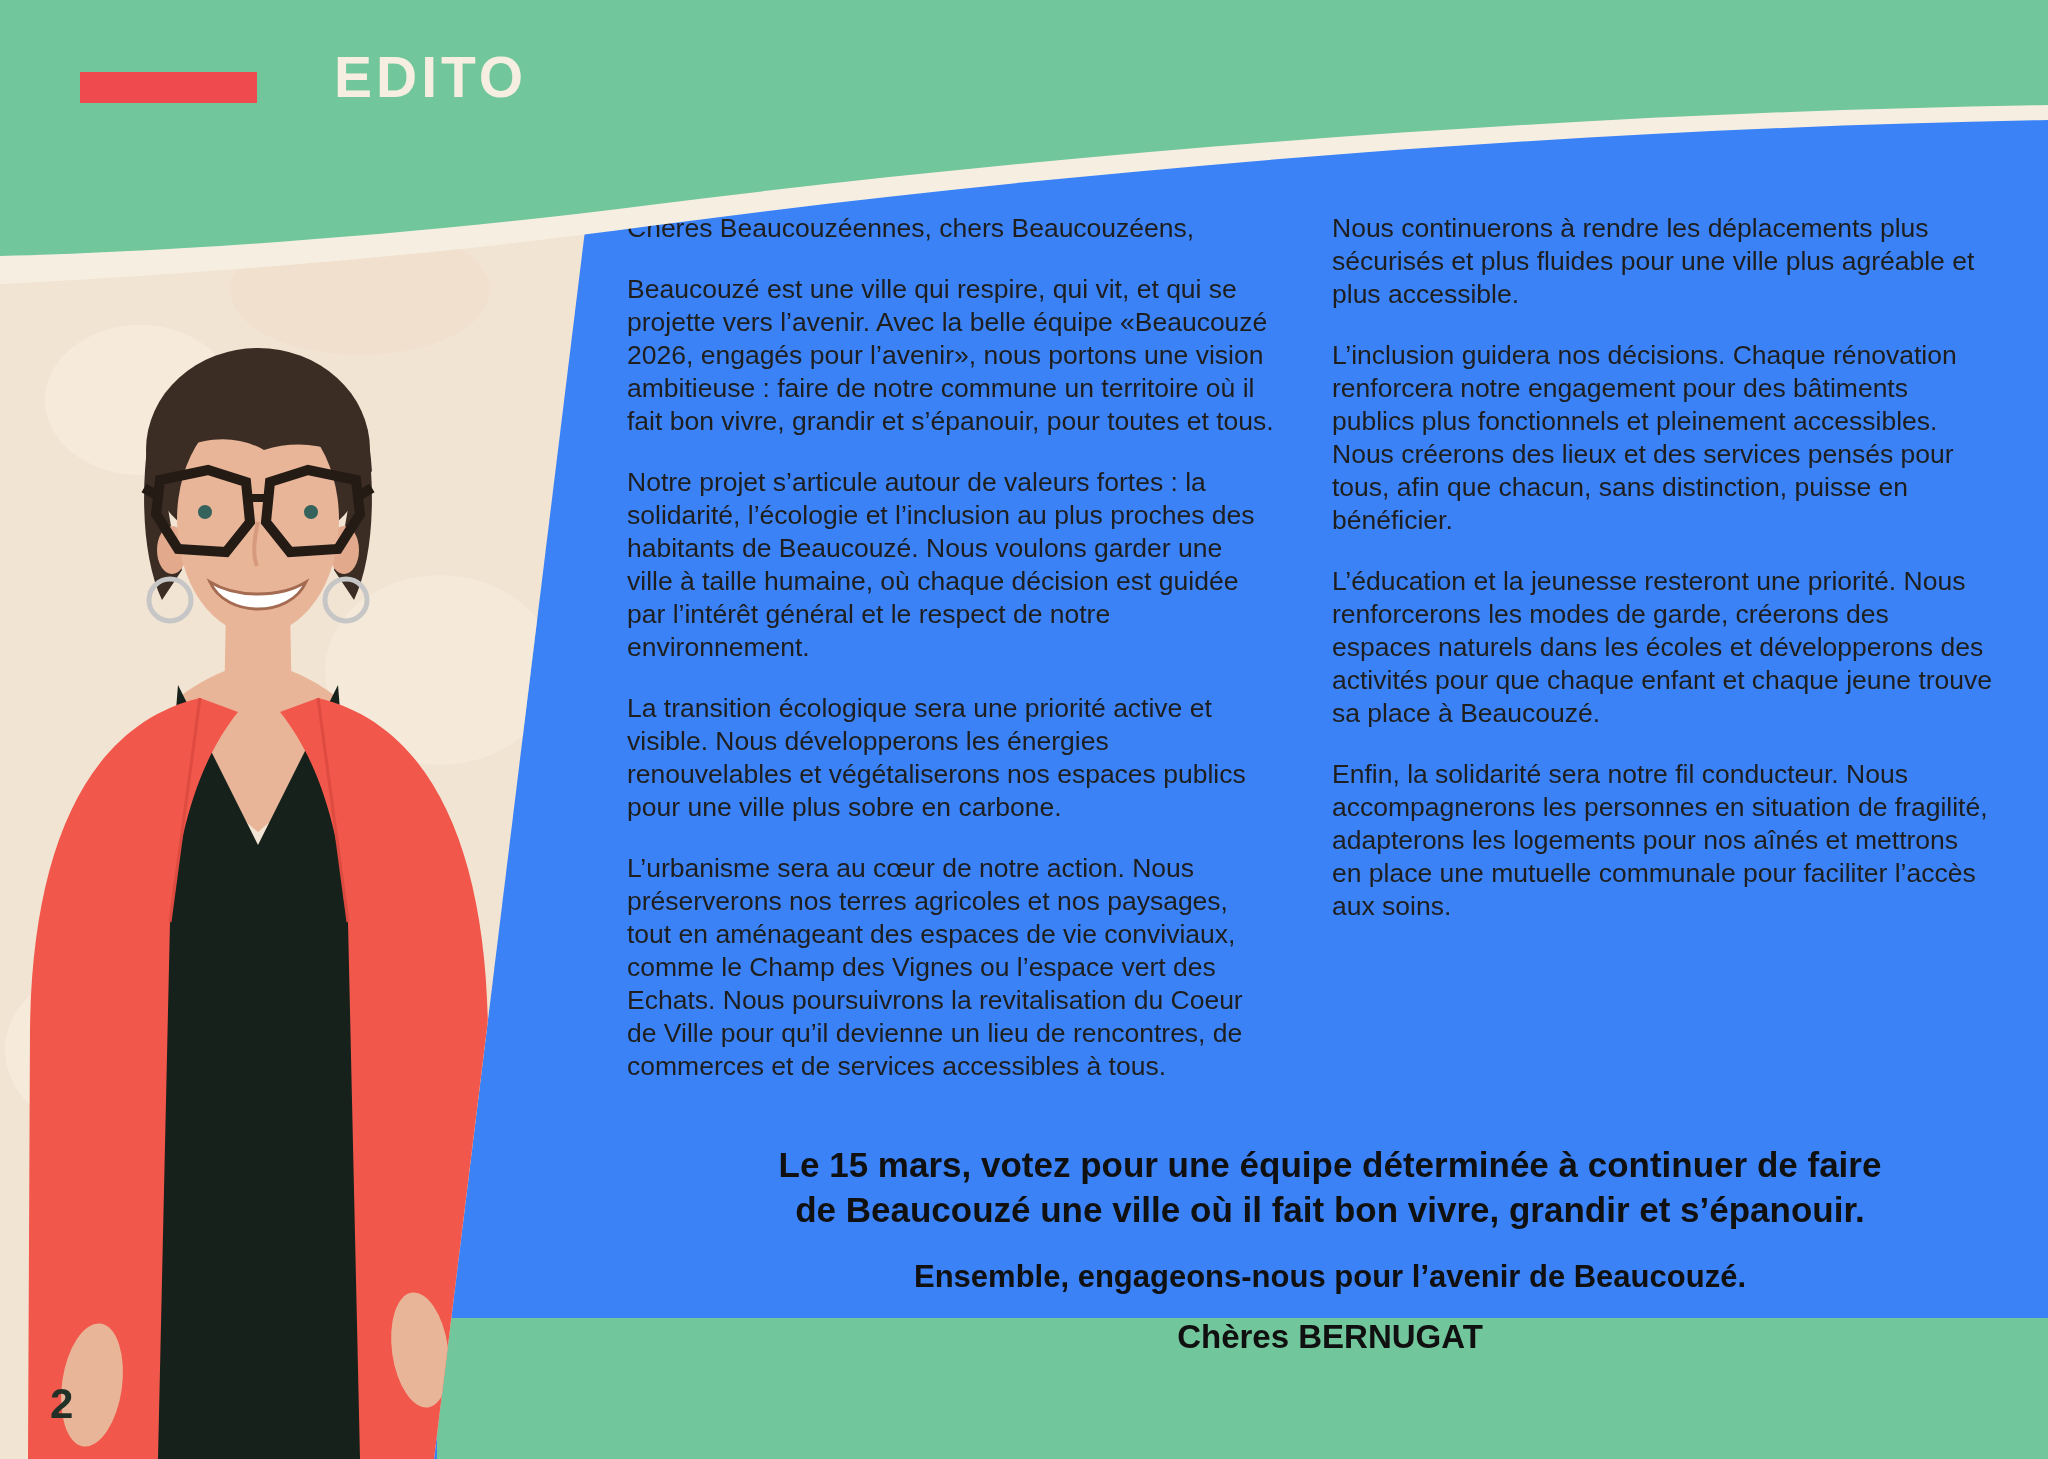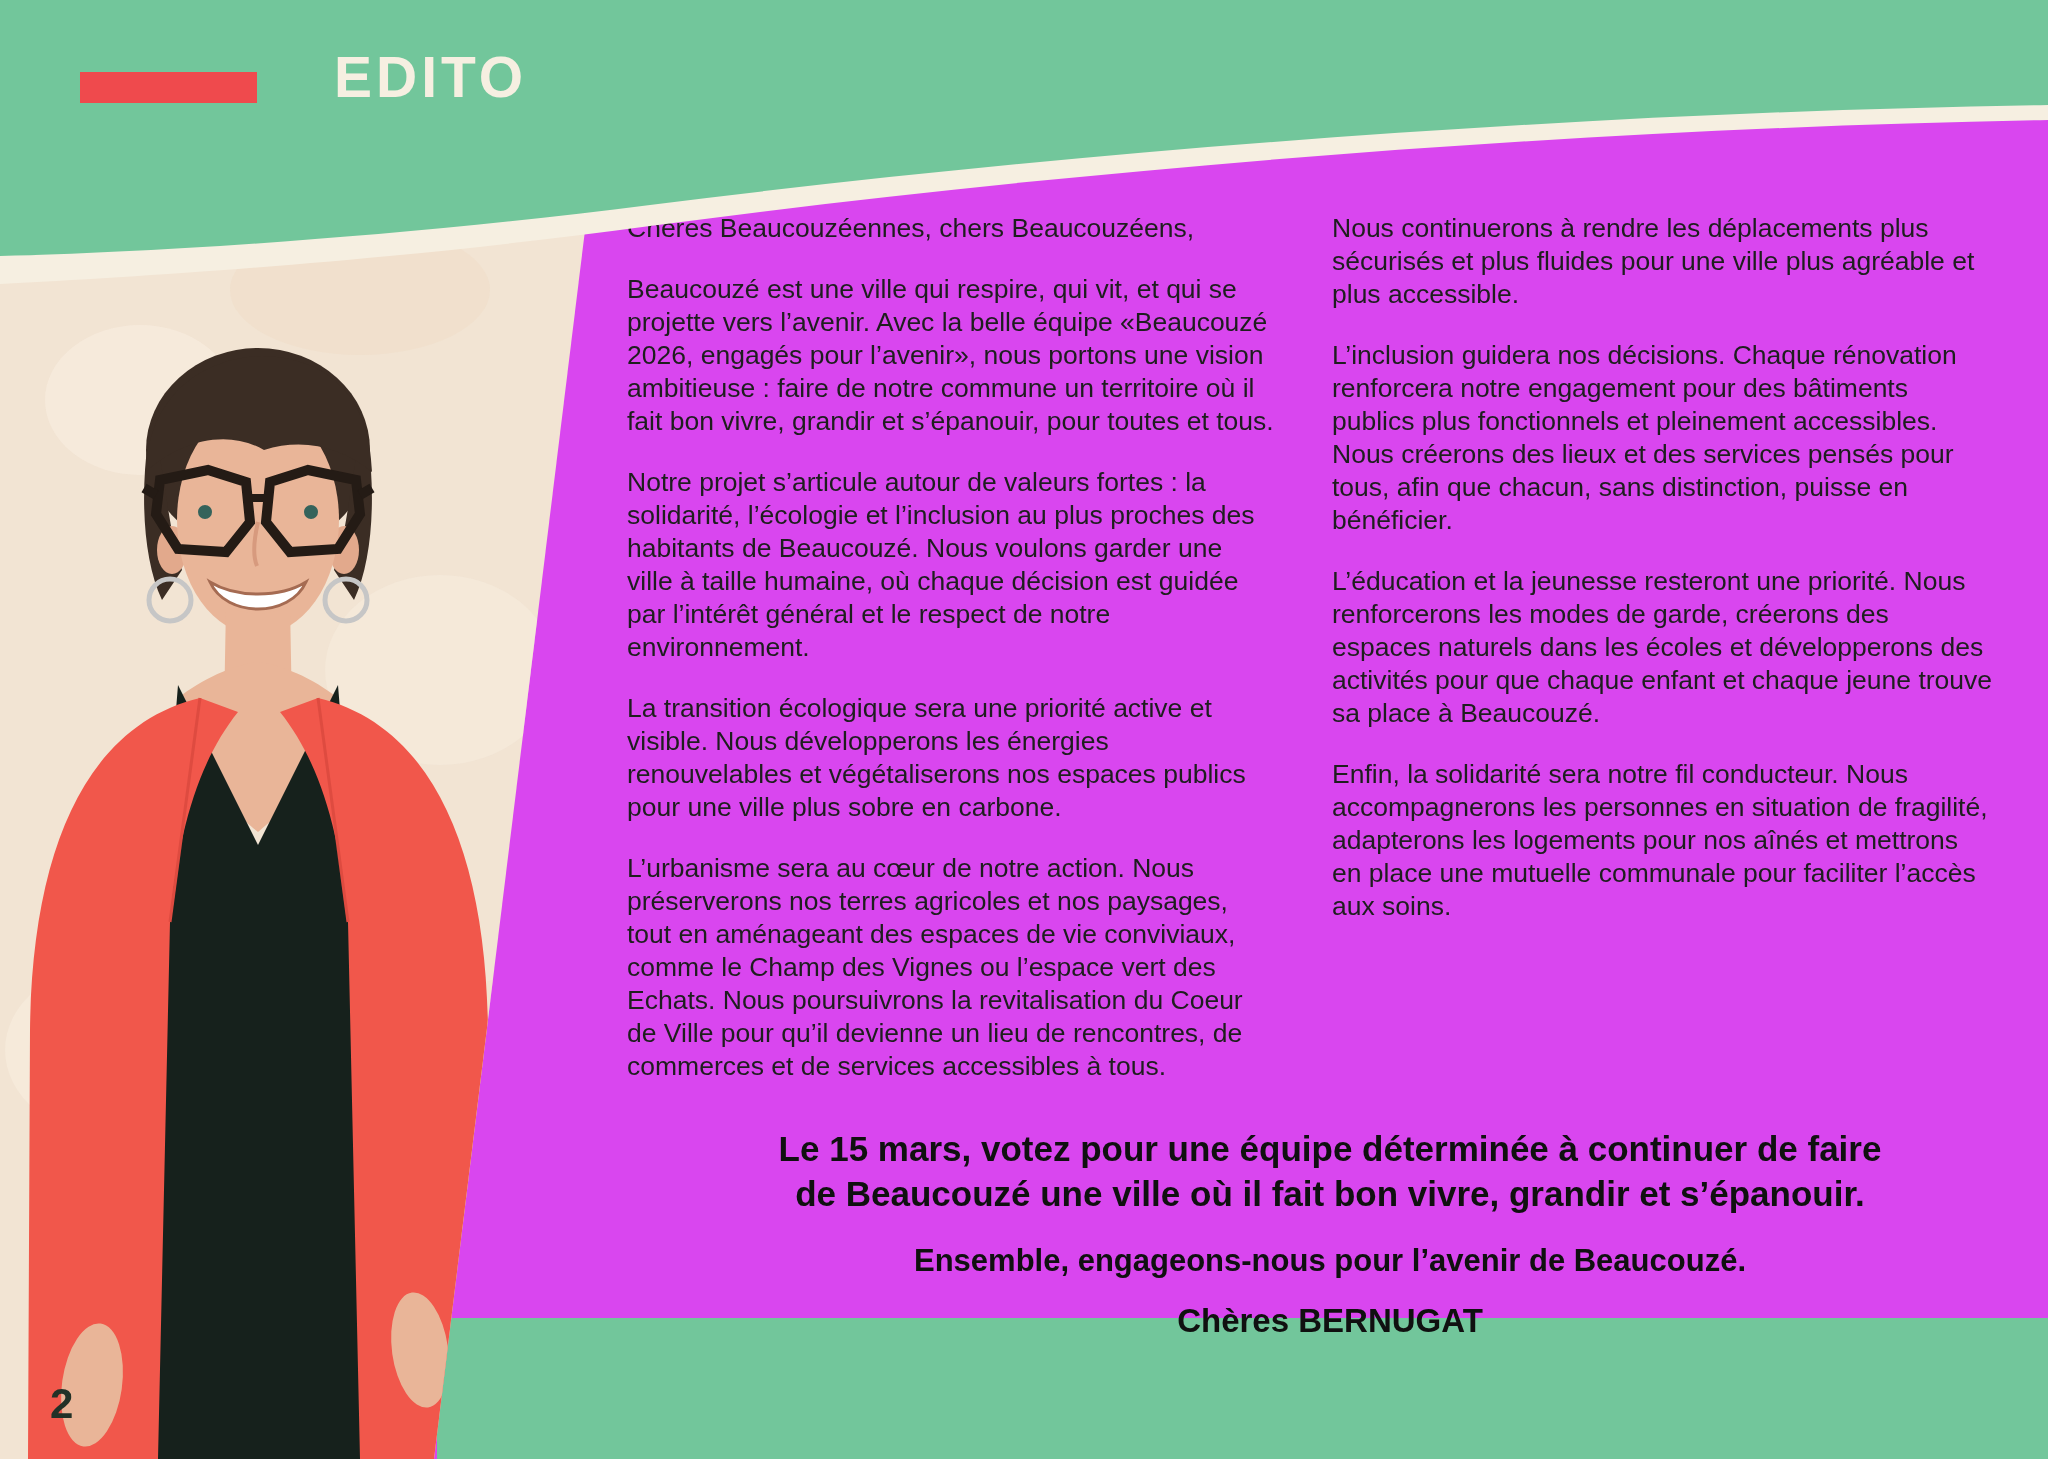--- a/index.html
+++ b/index.html
@@ -7,21 +7,21 @@
     --cream:#F6EFE1;
     --red:#EF4A4D;
     --beige:#F2E4D3;
     --coral:#F1574B;
     --text:#1E1E1E;
     --heavy:#101010;
     --pagenum:#223127;
   }
   html,body{margin:0;padding:0;background:#ffffff;}
   .page{
-    position:relative;width:2048px;height:1459px;overflow:hidden;background:#d946ef;
+    position:relative;width:2048px;height:1459px;overflow:hidden;background:#3b82f6;
     font-family:"Liberation Sans", sans-serif;color:var(--text);
   }
   
   .header-curves{position:absolute;left:0;top:0;width:2048px;height:320px;z-index:5;pointer-events:none;}
   .red-accent{position:absolute;left:80px;top:72px;width:177px;height:31px;background:var(--red);z-index:6;}
   .page-title{
     position:absolute;left:334px;top:44px;z-index:6;
     font-size:57px;font-weight:bold;letter-spacing:4px;color:var(--cream);
   }
   
@@ -29,21 +29,21 @@
   
   .footer-band{position:absolute;left:437px;top:1318px;width:1611px;height:141px;background:var(--green);z-index:1;}
   
   .col{position:absolute;top:212px;font-size:26.5px;line-height:33px;z-index:3;}
   .col-left{left:627px;width:648px;}
   .col-right{left:1332px;width:662px;}
   .col p{margin:0 0 28px 0;white-space:pre-line;}
   .greeting{font-weight:normal;margin:0 0 30px 0;}
   
   .center-block{position:absolute;left:620px;top:1126px;width:1420px;text-align:center;z-index:3;color:var(--heavy);}
-  .cta{font-size:35px;font-weight:bold;line-height:45px;margin:0;white-space:pre-line;}
+  .cta{font-size:35px;font-weight:bold;line-height:45px;margin:16px;white-space:pre-line;}
   .ensemble{font-size:31px;font-weight:bold;margin:27px 0 0 0;}
   .signature{font-size:33px;font-weight:bold;margin:23px 0 0 0;}
   
   .page-number{position:absolute;left:50px;top:1380px;z-index:6;font-size:42px;font-weight:bold;color:var(--pagenum);}
 </style>
 </head>
 <body>
 
 <div class="page">
 

